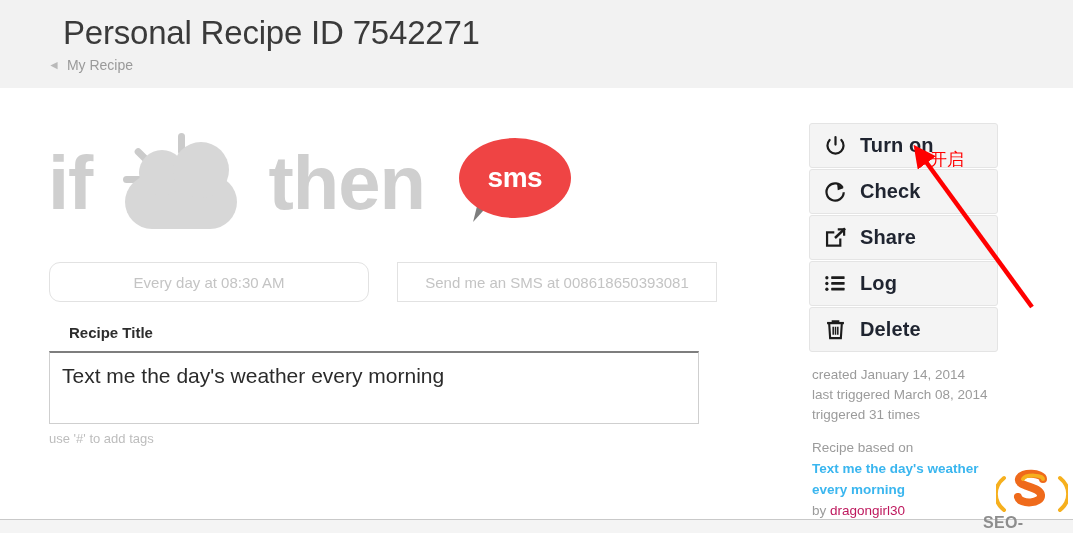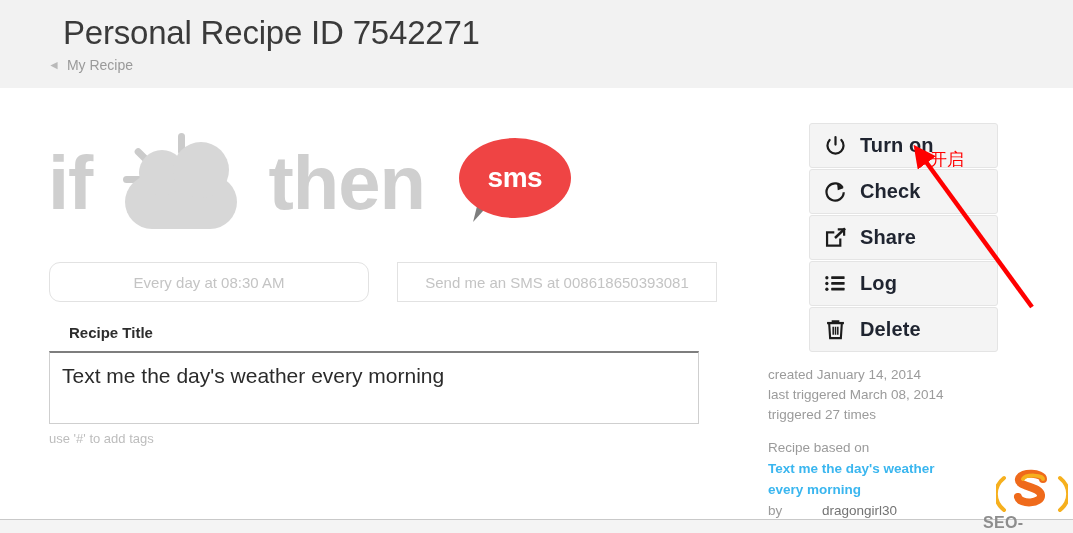--- a/index.html
+++ b/index.html
@@ -119,30 +119,30 @@
   }
   .action-btn .ico {
     width: 50px; display: flex; align-items: center; justify-content: center;
     color: #1c1c1c; flex: 0 0 50px;
   }
   .action-btn .lbl {
     font-size: 20px; font-weight: 700; color: #1f2430; letter-spacing: 0.1px;
   }
 
   
-  .meta { position: absolute; left: 768px; top: 365px; width: 230px; }
+  .meta { position: absolute; left: 812px; top: 365px; width: 230px; }
   .meta-line { font-size: 13.5px; color: #9b9b9b; line-height: 20px; white-space: nowrap; }
   .meta-gap { height: 13px; }
   .meta-based { font-size: 13.5px; color: #9b9b9b; line-height: 20px; }
   .meta-link {
     font-size: 13.5px; font-weight: 700; color: #3ab6ef; line-height: 21px;
     width: 190px; cursor: pointer;
   }
   .meta-by { font-size: 13.5px; color: #9b9b9b; line-height: 22px; }
-  .meta-by .uname { color: #737373; cursor: pointer; margin-left: 36px; }
+  .meta-by .uname { color: #be185d; cursor: pointer; }
 
   
   .annotation { position: absolute; left: 0; top: 0; width: 1073px; height: 533px; pointer-events: none; }
   .ann-text {
     position: absolute; left: 930px; top: 148px;
     font-size: 17px; color: #ff0000;
     font-family: "DejaVu Sans", sans-serif;
   }
 
   
@@ -257,21 +257,21 @@
         </svg>
       </span>
       <span class="lbl">Delete</span>
     </div>
 
   </div>
 
   <div class="meta">
     <div class="meta-line">created January 14, 2014</div>
     <div class="meta-line">last triggered March 08, 2014</div>
-    <div class="meta-line">triggered 27 times</div>
+    <div class="meta-line">triggered 31 times</div>
     <div class="meta-gap"></div>
     <div class="meta-based">Recipe based on</div>
     <div class="meta-link">Text me the day's weather every morning</div>
     <div class="meta-by">
       <span>by </span><span class="uname">dragongirl30</span>
     </div>
   </div>
 
   <div class="bottom-rule"></div>
   <div class="bottom-band"></div>

